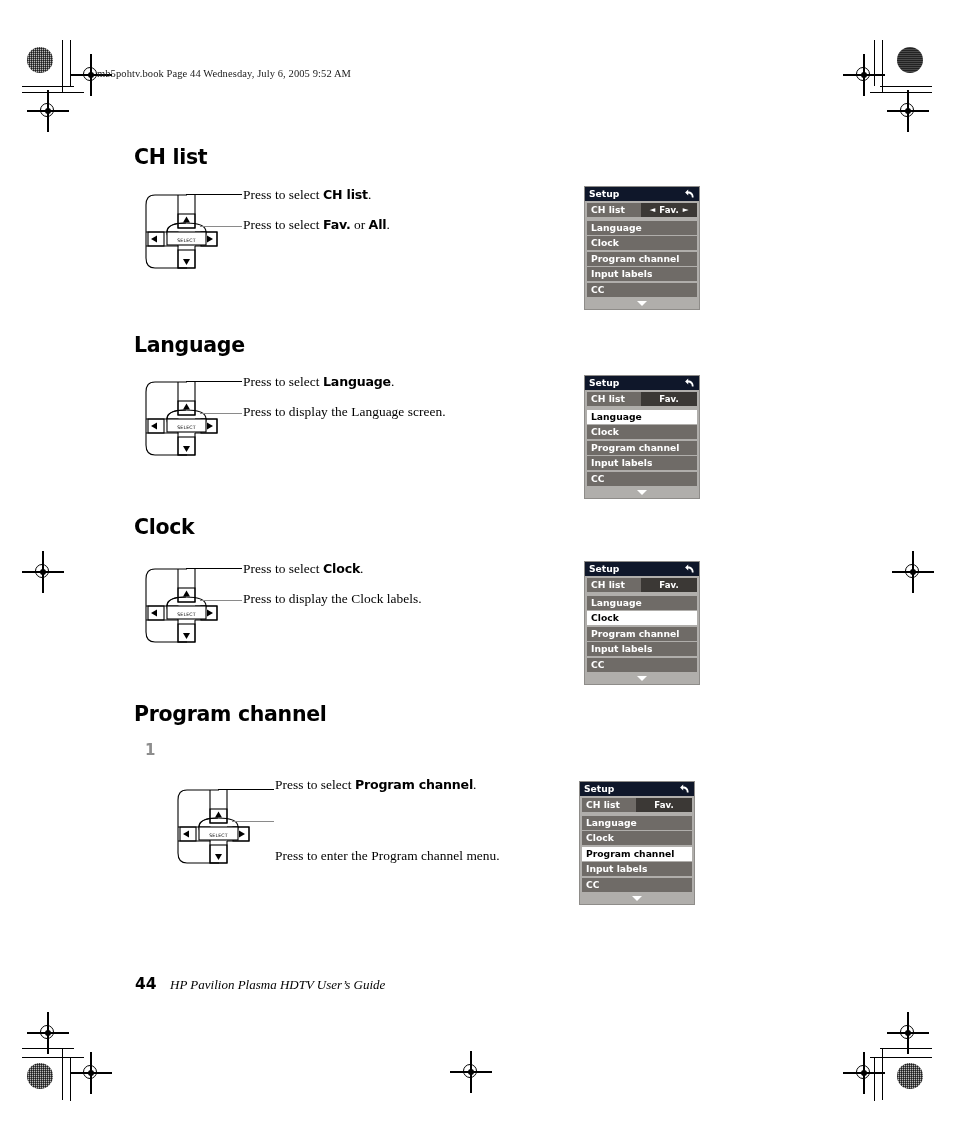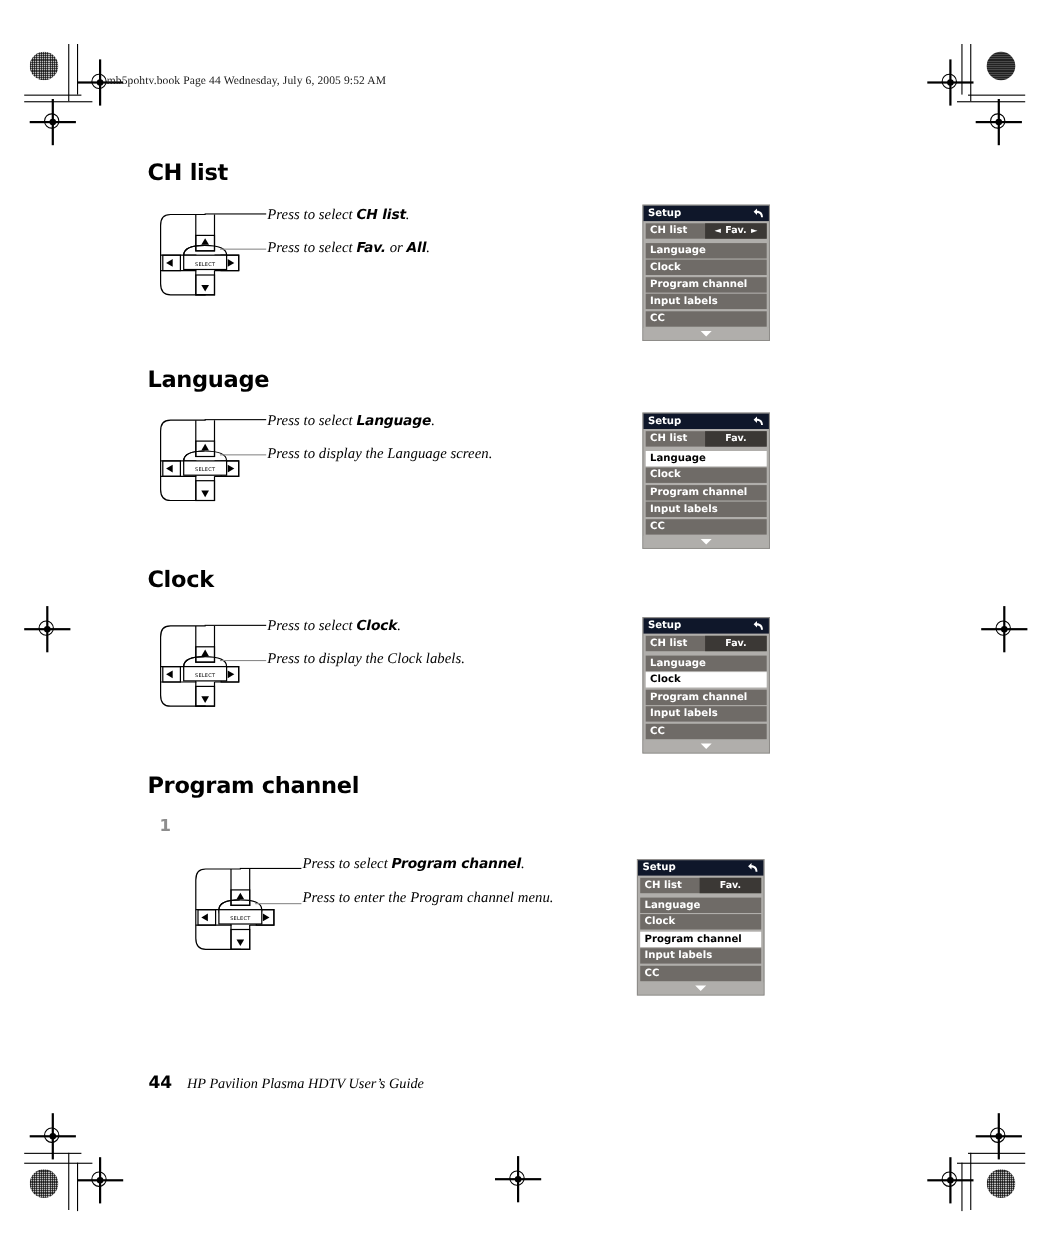--- a/index.html
+++ b/index.html
@@ -37,21 +37,21 @@
   
   h2.sec{
     position:absolute;margin:0;padding:0;
     font-family:"DejaVu Sans", sans-serif;
     font-weight:bold;font-size:20.5px;color:#000;letter-spacing:-.3px;
   }
 
   
   .instr{
     position:absolute;font-family:"Liberation Serif", serif;
-    font-size:13.4px;color:#000;white-space:nowrap;letter-spacing:.05px;font-style:italic;
+    font-size:13.4px;color:#000;white-space:nowrap;letter-spacing:.05px;
   }
   .instr b{font-family:"DejaVu Sans", sans-serif;font-size:12.6px;font-weight:bold;letter-spacing:-.2px;}
 
   .stepnum{
     position:absolute;font-family:"DejaVu Sans", sans-serif;font-weight:bold;
     font-size:15px;color:#8d8d8d;
   }
 
   
   .dpad{position:absolute;}
@@ -425,21 +425,21 @@
       <polygon points="70,47 64,43.5 64,50.5" fill="#000"></polygon>
       <text x="43.5" y="49.5" font-family="DejaVu Sans, sans-serif" font-size="4.6" fill="#000" text-anchor="middle" letter-spacing="0.2">SELECT</text>
     </svg>
   </div>
   <div class="leader" style="left:218px;top:789px;width:56px;"></div>
   <div class="leader gray" style="left:232px;top:821px;width:42px;"></div>
 
   <div class="instr" style="left:275px;top:777px;">
     <span>Press to select </span><b>Program channel</b><span>.</span>
   </div>
-  <div class="instr" style="left:275px;top:808px;">
+  <div class="instr" style="left:275px;top:848px;">
     <span>Press to enter the Program channel menu.</span>
   </div>
 
   <div class="tvmenu" style="left:579px;top:781px;">
     <div class="tv-head">
       <span>Setup</span>
       <span class="back">
         <svg width="12" height="12" viewBox="0 0 12 12">
             <path d="M9.6 9.4 C9.6 5.6 7.2 3.6 4.2 3.6 L4.2 1.6 L1.1 4.6 L4.2 7.5 L4.2 5.6 C6.3 5.6 7.7 6.8 7.9 9.4 Z" fill="#fff"></path>
           </svg>

